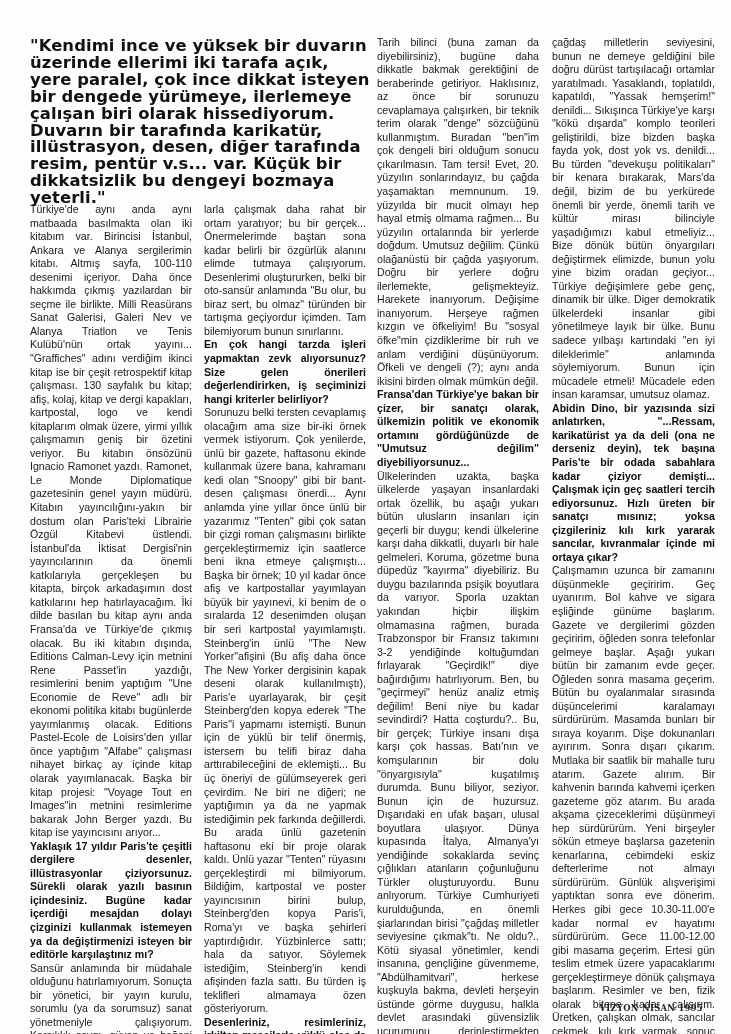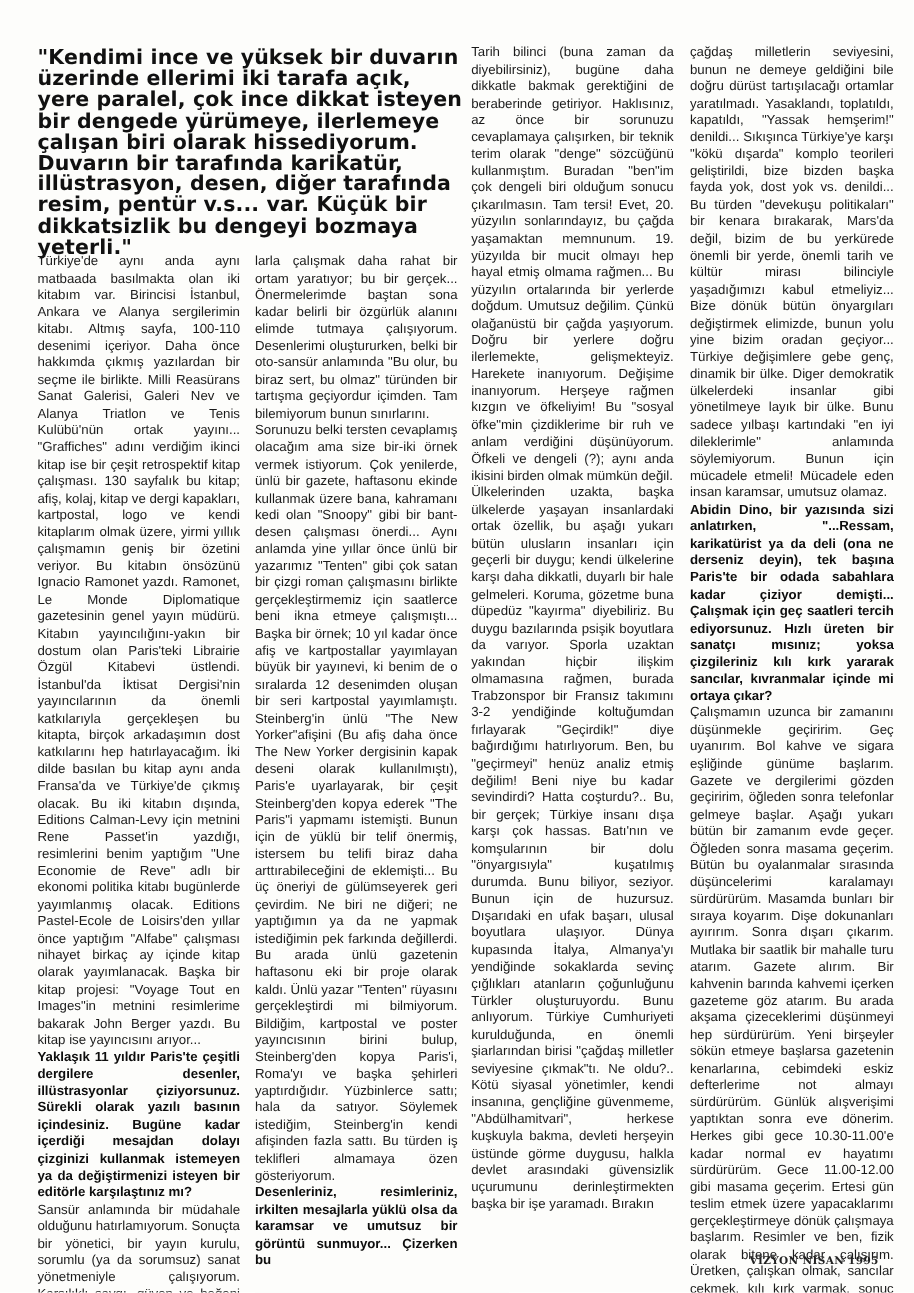--- a/index.html
+++ b/index.html
@@ -30,32 +30,34 @@
 </style>
 </head>
 <body>
 
 <div class="page">
 
   <div class="pullquote">"Kendimi ince ve yüksek bir duvarın üzerinde ellerimi iki tarafa açık, yere paralel, çok ince dikkat isteyen bir dengede yürümeye, ilerlemeye çalışan biri olarak hissediyorum. Duvarın bir tarafında karikatür, illüstrasyon, desen, diğer tarafında resim, pentür v.s... var. Küçük bir dikkatsizlik bu dengeyi bozmaya yeterli."</div>
 
   <div class="col" id="col1">
     <p>Türkiye'de aynı anda aynı matbaada basılmakta olan iki kitabım var. Birincisi İstanbul, Ankara ve Alanya sergilerimin kitabı. Altmış sayfa, 100-110 desenimi içeriyor. Daha önce hakkımda çıkmış yazılardan bir seçme ile birlikte. Milli Reasürans Sanat Galerisi, Galeri Nev ve Alanya Triatlon ve Tenis Kulübü'nün ortak yayını... "Graffiches" adını verdiğim ikinci kitap ise bir çeşit retrospektif kitap çalışması. 130 sayfalık bu kitap; afiş, kolaj, kitap ve dergi kapakları, kartpostal, logo ve kendi kitaplarım olmak üzere, yirmi yıllık çalışmamın geniş bir özetini veriyor. Bu kitabın önsözünü Ignacio Ramonet yazdı. Ramonet, Le Monde Diplomatique gazetesinin genel yayın müdürü. Kitabın yayıncılığını-yakın bir dostum olan Paris'teki Librairie Özgül Kitabevi üstlendi. İstanbul'da İktisat Dergisi'nin yayıncılarının da önemli katkılarıyla gerçekleşen bu kitapta, birçok arkadaşımın dost katkılarını hep hatırlayacağım. İki dilde basılan bu kitap aynı anda Fransa'da ve Türkiye'de çıkmış olacak. Bu iki kitabın dışında, Editions Calman-Levy için metnini Rene Passet'in yazdığı, resimlerini benim yaptığım "Une Economie de Reve" adlı bir ekonomi politika kitabı bugünlerde yayımlanmış olacak. Editions Pastel-Ecole de Loisirs'den yıllar önce yaptığım "Alfabe" çalışması nihayet birkaç ay içinde kitap olarak yayımlanacak. Başka bir kitap projesi: "Voyage Tout en Images"in metnini resimlerime bakarak John Berger yazdı. Bu kitap ise yayıncısını arıyor...</p>
-    <p class="q">Yaklaşık 11 yıldır Paris'te çeşitli dergilere desenler, illüstrasyonlar çiziyorsunuz. Sürekli olarak yazılı basının içindesiniz. Bugüne kadar içerdiği mesajdan dolayı çizginizi kullanmak istemeyen ya da değiştirmenizi isteyen bir editörle karşılaştınız mı?</p>
+    <p class="q">Yaklaşık 17 yıldır Paris'te çeşitli dergilere desenler, illüstrasyonlar çiziyorsunuz. Sürekli olarak yazılı basının içindesiniz. Bugüne kadar içerdiği mesajdan dolayı çizginizi kullanmak istemeyen ya da değiştirmenizi isteyen bir editörle karşılaştınız mı?</p>
     <p>Sansür anlamında bir müdahale olduğunu hatırlamıyorum. Sonuçta bir yönetici, bir yayın kurulu, sorumlu (ya da sorumsuz) sanat yönetmeniyle çalışıyorum. Karşılıklı saygı, güven ve beğeni içerisinde bir takım işleri gerçekleştirmeye çalışıyoruz. Bunun içindir ki belki de bir takım yayınlarla daha düzenli bir çalışma temposundayım. Desenlerimi daha önceden tanıyan bilen yayın-</p>
   </div>
 
   <div class="col" id="col2">
     <p>larla çalışmak daha rahat bir ortam yaratıyor; bu bir gerçek... Önermelerimde baştan sona kadar belirli bir özgürlük alanını elimde tutmaya çalışıyorum. Desenlerimi oluştururken, belki bir oto-sansür anlamında "Bu olur, bu biraz sert, bu olmaz" türünden bir tartışma geçiyordur içimden. Tam bilemiyorum bunun sınırlarını.</p>
+    <p class="q">En çok hangi tarzda işleri yapmaktan zevk alıyorsunuz? Size gelen önerileri değerlendirirken, iş seçiminizi hangi kriterler belirliyor?</p>
     <p>Sorunuzu belki tersten cevaplamış olacağım ama size bir-iki örnek vermek istiyorum. Çok yenilerde, ünlü bir gazete, haftasonu ekinde kullanmak üzere bana, kahramanı kedi olan "Snoopy" gibi bir bant-desen çalışması önerdi... Aynı anlamda yine yıllar önce ünlü bir yazarımız "Tenten" gibi çok satan bir çizgi roman çalışmasını birlikte gerçekleştirmemiz için saatlerce beni ikna etmeye çalışmıştı... Başka bir örnek; 10 yıl kadar önce afiş ve kartpostallar yayımlayan büyük bir yayınevi, ki benim de o sıralarda 12 desenimden oluşan bir seri kartpostal yayımlamıştı. Steinberg'in ünlü "The New Yorker"afişini (Bu afiş daha önce The New Yorker dergisinin kapak deseni olarak kullanılmıştı), Paris'e uyarlayarak, bir çeşit Steinberg'den kopya ederek "The Paris"i yapmamı istemişti. Bunun için de yüklü bir telif önermiş, istersem bu telifi biraz daha arttırabileceğini de eklemişti... Bu üç öneriyi de gülümseyerek geri çevirdim. Ne biri ne diğeri; ne yaptığımın ya da ne yapmak istediğimin pek farkında değillerdi. Bu arada ünlü gazetenin haftasonu eki bir proje olarak kaldı. Ünlü yazar "Tenten" rüyasını gerçekleştirdi mi bilmiyorum. Bildiğim, kartpostal ve poster yayıncısının birini bulup, Steinberg'den kopya Paris'i, Roma'yı ve başka şehirleri yaptırdığıdır. Yüzbinlerce sattı; hala da satıyor. Söylemek istediğim, Steinberg'in kendi afişinden fazla sattı. Bu türden iş teklifleri almamaya özen gösteriyorum.</p>
     <p class="q">Desenleriniz, resimleriniz, irkilten mesajlarla yüklü olsa da karamsar ve umutsuz bir görüntü sunmuyor... Çizerken bu</p>
   </div>
 
   <div class="col" id="col3">
     <p>Tarih bilinci (buna zaman da diyebilirsiniz), bugüne daha dikkatle bakmak gerektiğini de beraberinde getiriyor. Haklısınız, az önce bir sorunuzu cevaplamaya çalışırken, bir teknik terim olarak "denge" sözcüğünü kullanmıştım. Buradan "ben"im çok dengeli biri olduğum sonucu çıkarılmasın. Tam tersi! Evet, 20. yüzyılın sonlarındayız, bu çağda yaşamaktan memnunum. 19. yüzyılda bir mucit olmayı hep hayal etmiş olmama rağmen... Bu yüzyılın ortalarında bir yerlerde doğdum. Umutsuz değilim. Çünkü olağanüstü bir çağda yaşıyorum. Doğru bir yerlere doğru ilerlemekte, gelişmekteyiz. Harekete inanıyorum. Değişime inanıyorum. Herşeye rağmen kızgın ve öfkeliyim! Bu "sosyal öfke"min çizdiklerime bir ruh ve anlam verdiğini düşünüyorum. Öfkeli ve dengeli (?); aynı anda ikisini birden olmak mümkün değil.</p>
+    <p class="q">Fransa'dan Türkiye'ye bakan bir çizer, bir sanatçı olarak, ülkemizin politik ve ekonomik ortamını gördüğünüzde de "Umutsuz değilim" diyebiliyorsunuz...</p>
     <p>Ülkelerinden uzakta, başka ülkelerde yaşayan insanlardaki ortak özellik, bu aşağı yukarı bütün ulusların insanları için geçerli bir duygu; kendi ülkelerine karşı daha dikkatli, duyarlı bir hale gelmeleri. Koruma, gözetme buna düpedüz "kayırma" diyebiliriz. Bu duygu bazılarında psişik boyutlara da varıyor. Sporla uzaktan yakından hiçbir ilişkim olmamasına rağmen, burada Trabzonspor bir Fransız takımını 3-2 yendiğinde koltuğumdan fırlayarak "Geçirdik!" diye bağırdığımı hatırlıyorum. Ben, bu "geçirmeyi" henüz analiz etmiş değilim! Beni niye bu kadar sevindirdi? Hatta coşturdu?.. Bu, bir gerçek; Türkiye insanı dışa karşı çok hassas. Batı'nın ve komşularının bir dolu "önyargısıyla" kuşatılmış durumda. Bunu biliyor, seziyor. Bunun için de huzursuz. Dışarıdaki en ufak başarı, ulusal boyutlara ulaşıyor. Dünya kupasında İtalya, Almanya'yı yendiğinde sokaklarda sevinç çığlıkları atanların çoğunluğunu Türkler oluşturuyordu. Bunu anlıyorum. Türkiye Cumhuriyeti kurulduğunda, en önemli şiarlarından birisi "çağdaş milletler seviyesine çıkmak"tı. Ne oldu?.. Kötü siyasal yönetimler, kendi insanına, gençliğine güvenmeme, "Abdülhamitvari", herkese kuşkuyla bakma, devleti herşeyin üstünde görme duygusu, halkla devlet arasındaki güvensizlik uçurumunu derinleştirmekten başka bir işe yaramadı. Bırakın</p>
   </div>
 
   <div class="col" id="col4">
     <p>çağdaş milletlerin seviyesini, bunun ne demeye geldiğini bile doğru dürüst tartışılacağı ortamlar yaratılmadı. Yasaklandı, toplatıldı, kapatıldı, "Yassak hemşerim!" denildi... Sıkışınca Türkiye'ye karşı "kökü dışarda" komplo teorileri geliştirildi, bize bizden başka fayda yok, dost yok vs. denildi... Bu türden "devekuşu politikaları" bir kenara bırakarak, Mars'da değil, bizim de bu yerkürede önemli bir yerde, önemli tarih ve kültür mirası bilinciyle yaşadığımızı kabul etmeliyiz... Bize dönük bütün önyargıları değiştirmek elimizde, bunun yolu yine bizim oradan geçiyor... Türkiye değişimlere gebe genç, dinamik bir ülke. Diger demokratik ülkelerdeki insanlar gibi yönetilmeye layık bir ülke. Bunu sadece yılbaşı kartındaki "en iyi dileklerimle" anlamında söylemiyorum. Bunun için mücadele etmeli! Mücadele eden insan karamsar, umutsuz olamaz.</p>
     <p class="q">Abidin Dino, bir yazısında sizi anlatırken, "...Ressam, karikatürist ya da deli (ona ne derseniz deyin), tek başına Paris'te bir odada sabahlara kadar çiziyor demişti... Çalışmak için geç saatleri tercih ediyorsunuz. Hızlı üreten bir sanatçı mısınız; yoksa çizgileriniz kılı kırk yararak sancılar, kıvranmalar içinde mi ortaya çıkar?</p>
     <p><span>Çalışmamın uzunca bir zamanını düşünmekle geçiririm. Geç uyanırım. Bol kahve ve sigara eşliğinde günüme başlarım. Gazete ve dergilerimi gözden geçiririm, öğleden sonra telefonlar gelmeye başlar. Aşağı yukarı bütün bir zamanım evde geçer. Öğleden sonra masama geçerim. Bütün bu oyalanmalar sırasında düşüncelerimi karalamayı sürdürürüm. Masamda bunları bir sıraya koyarım. Dişe dokunanları ayırırım. Sonra dışarı çıkarım. Mutlaka bir saatlik bir mahalle turu atarım. Gazete alırım. Bir kahvenin barında kahvemi içerken gazeteme göz atarım. Bu arada akşama çizeceklerimi düşünmeyi hep sürdürürüm. Yeni birşeyler sökün etmeye başlarsa gazetenin kenarlarına, cebimdeki eskiz defterlerime not almayı sürdürürüm. Günlük alışverişimi yaptıktan sonra eve dönerim. Herkes gibi gece 10.30-11.00'e kadar normal ev hayatımı sürdürürüm. Gece 11.00-12.00 gibi masama geçerim. Ertesi gün teslim etmek üzere yapacaklarımı gerçekleştirmeye dönük çalışmaya başlarım. Resimler ve ben, fizik olarak bitene kadar çalışırım. Üretken, çalışkan olmak, sancılar çekmek, kılı kırk yarmak, sonuç olarak iyi, yeni birşeyler çizmeye yetmiyor. Artı birşeylerin de olması gerekiyor. Aslında "düşünüyorum" dediğim bu; bütün bir zamanım bu "artı" şeyi aramakla geçiyor</span></p>
   </div>
 
   <div class="footer">VİZYON NİSAN 1995</div>

